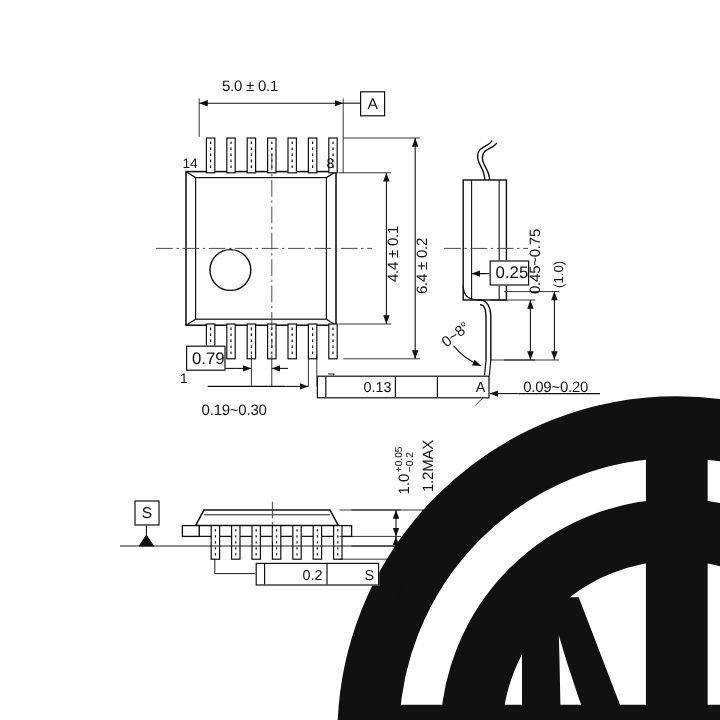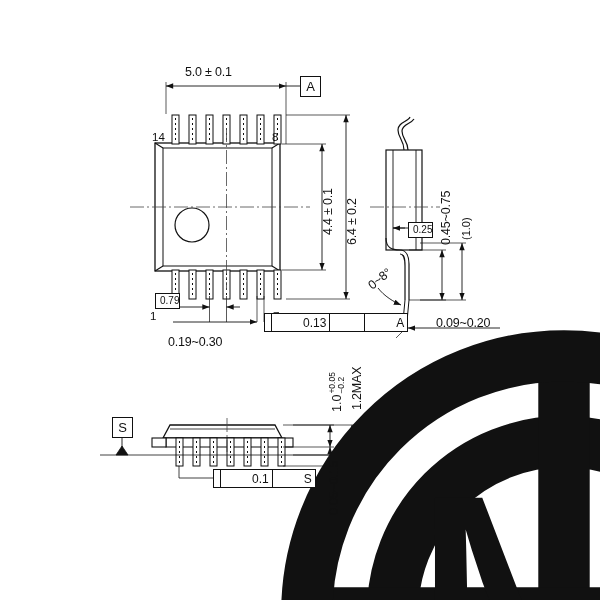--- a/index.html
+++ b/index.html
@@ -6,21 +6,21 @@
   body{width:600px;height:600px;position:relative;overflow:hidden;
        font-family:"Liberation Sans", sans-serif; color:#1a1a1a;}
   #stage{position:absolute;left:0;top:0;width:600px;height:436px;}
   svg{position:absolute;left:0;top:0;width:600px;height:600px;}
   .lbl{position:absolute;font-family:"Liberation Sans", sans-serif;
        color:#111;white-space:nowrap;line-height:1;}
   .dim{font-size:12.5px;letter-spacing:-0.2px;}
   .dimsm{font-size:11px;}
   .pin{font-size:11.5px;margin-top:24px;}
   .rot90{transform:rotate(-90deg);transform-origin:left top;}
-  .boxed{border:1.6px solid #111;padding:1px 0 2px 4px;background:#fff;font-size:10px;}
+  .boxed{border:1.6px solid #111;padding:1px 0 2px 4px;background:#fff;font-size:14px;}
   .fcf{display:flex;align-items:stretch;border:1.6px solid #111;background:#fff;height:17px;gap:28px;}
   .fcf>div{display:flex;align-items:center;justify-content:center;
            border-right:1.6px solid #111;padding:0 3px;font-size:12px;}
   .fcf>div:last-child{border-right:none;}
   .datum{border:1.6px solid #111;background:#fff;width:19px;height:19px;
          display:flex;align-items:center;justify-content:center;font-size:13px;}
   .frac{display:inline-flex;align-items:center;font-size:12.5px;}
   .frac .base{font-size:12.5px;}
   .frac .stack{display:inline-flex;flex-direction:column;font-size:8.5px;
                line-height:1.05;margin-left:1px;}
@@ -260,21 +260,21 @@
   <div class="datum">S</div>
 </div>
 
 <div class="lbl" style="left:213px;top:469px;">
   <div class="fcf">
     <div>
       <svg width="17" height="13" viewBox="0 0 18 14">
         <path d="M1.5,12 A7.5,8.5 0 0 1 16.5,12" fill="none" stroke="#111" stroke-width="1.3"></path>
       </svg>
     </div>
-    <div>0.1</div>
+    <div>0.2</div>
     <div>S</div>
   </div>
 </div>
 
 <div class="lbl rot90" style="left:328px;top:412px;">
   <span class="frac">
     <span class="base">1.0</span>
     <span class="stack">
       <span>+0.05</span>
       <span>−0.2</span>

